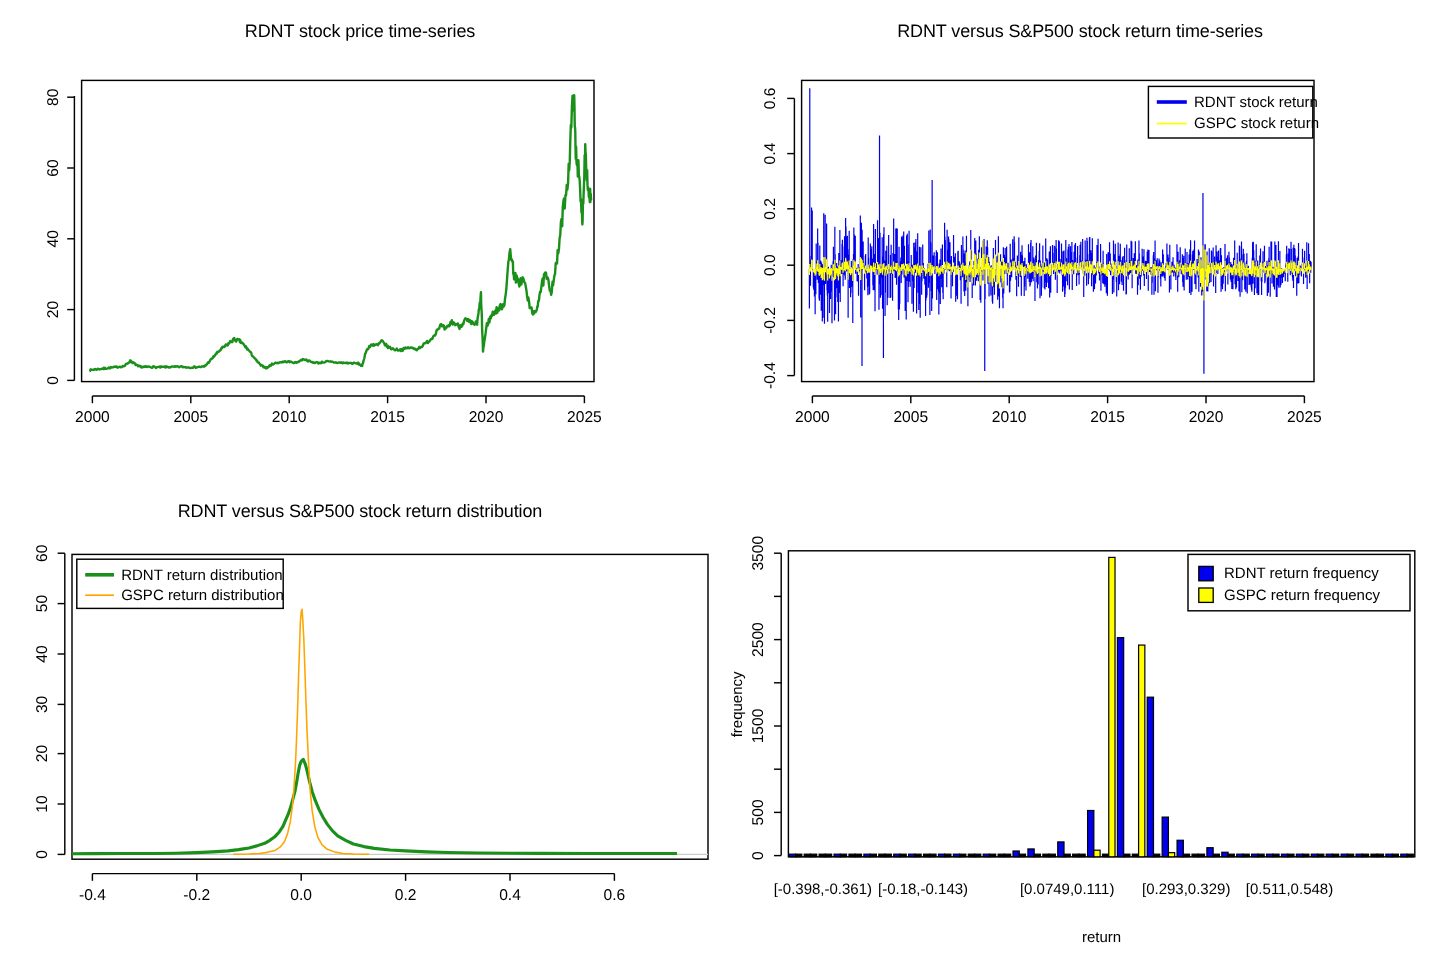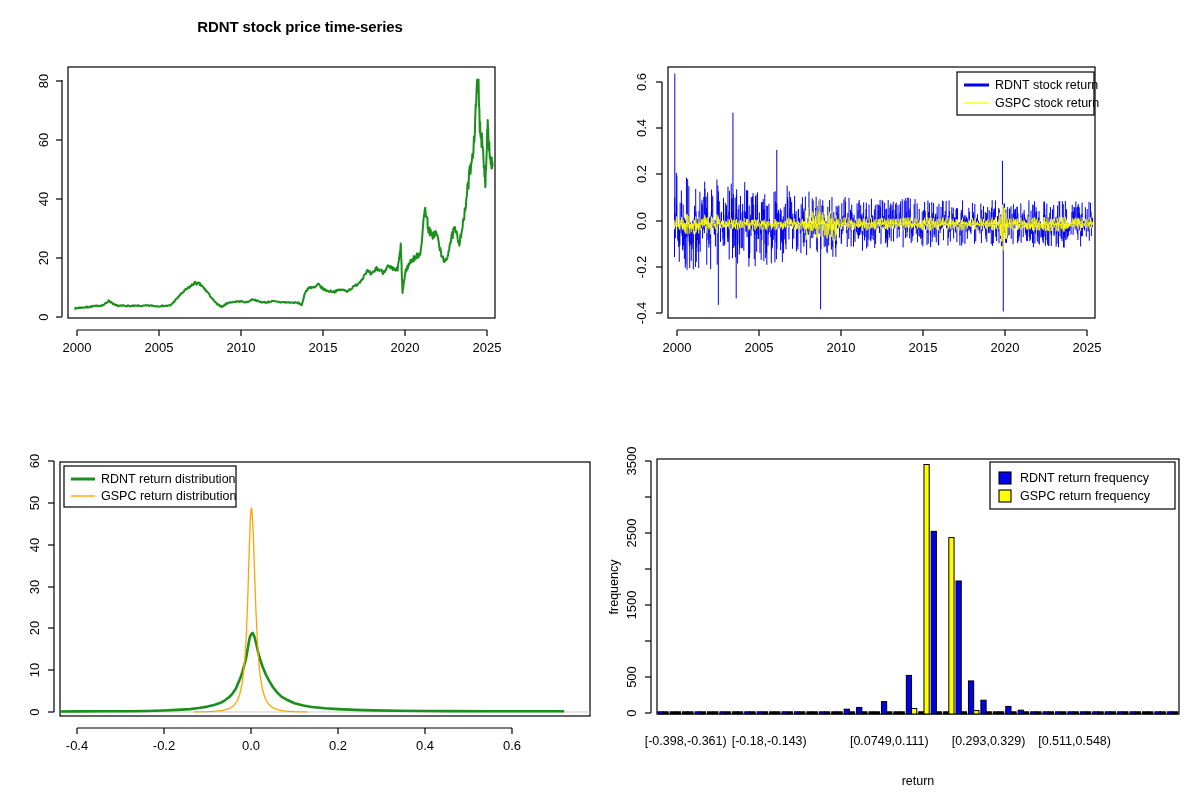--- a/index.html
+++ b/index.html
@@ -10,21 +10,21 @@
   }
   .grid{
     width:1200px;height:800px;
     display:grid;
     grid-template-columns:600px 600px;
     grid-template-rows:400px 400px;
   }
   .panel{position:relative;width:600px;height:400px;overflow:hidden;}
   .ptitle{
     position:absolute;left:0;right:0;top:18px;
-    text-align:center;font-weight:bold;font-size:15px;
+    text-align:center;font-weight:normal;font-size:15px;
     letter-spacing:-0.1px;
   }
   .plotsvg{position:absolute;left:0;top:0;}
   text{font-family:"Liberation Sans","DejaVu Sans",sans-serif;}
   .tick{font-size:13px;fill:#000;}
   .axlab{font-size:12.5px;fill:#000;}
   .leg{font-size:12.5px;fill:#000;}
   .binlab{font-size:12.5px;fill:#000;}
 </style>
 </head>
@@ -66,20 +66,21 @@
         <text class="tick" x="323" y="352" text-anchor="middle">2015</text>
         <text class="tick" x="405" y="352" text-anchor="middle">2020</text>
         <text class="tick" x="487" y="352" text-anchor="middle">2025</text>
       </g>
 
       <polyline id="price-line" fill="none" stroke="#1a8f1a" stroke-width="2" stroke-linejoin="round" points="74.5,309.2 75.0,309.1 75.6,307.7 76.1,308.0 76.7,308.2 77.2,308.2 77.7,308.1 78.3,308.3 78.8,307.8 79.4,307.4 80.1,308.0 80.8,308.1 81.5,307.2 82.3,307.5 83.0,307.9 83.7,307.6 84.4,307.6 85.1,307.2 85.9,307.5 86.4,306.5 86.9,307.4 87.5,306.5 88.0,307.4 88.6,307.4 89.1,307.3 89.6,307.1 90.2,306.7 90.7,306.3 91.5,307.1 92.2,305.9 92.9,306.3 93.6,306.1 94.3,306.0 95.1,305.5 95.8,305.9 96.5,305.4 97.2,305.4 97.9,306.4 98.7,306.1 99.4,305.8 100.1,305.6 100.8,306.1 101.6,305.9 102.3,304.9 103.0,305.3 103.7,305.1 104.3,304.6 104.8,303.5 105.3,303.3 105.9,302.9 106.4,302.9 107.0,302.4 107.5,302.2 108.0,301.7 108.6,300.2 109.0,301.2 109.3,301.6 109.7,301.3 110.0,301.9 110.4,302.5 110.8,301.9 111.1,301.8 111.5,302.6 111.8,302.4 112.2,302.9 112.6,302.9 112.9,304.2 113.3,303.9 113.6,304.0 114.0,304.0 114.4,304.2 114.7,304.6 115.1,305.2 115.6,304.7 116.2,304.8 116.7,305.4 117.2,305.1 117.8,306.3 118.3,305.7 118.9,306.0 119.4,305.5 120.0,305.8 120.5,305.5 121.0,305.2 121.6,305.7 122.1,305.3 122.7,305.8 123.2,305.5 123.7,305.3 124.3,305.5 124.8,305.8 125.5,306.0 126.3,306.4 127.0,306.4 127.7,305.2 128.4,305.4 129.2,305.8 129.9,306.7 130.6,305.9 131.3,306.0 132.0,305.8 132.8,305.4 133.5,306.3 134.2,305.3 134.9,305.8 135.6,305.5 136.4,305.7 137.1,305.4 137.8,306.3 138.5,305.2 139.3,305.8 140.0,305.8 140.7,306.3 141.4,306.0 142.1,306.2 142.9,305.4 143.6,305.4 144.3,305.5 145.0,305.6 145.8,305.1 146.5,305.6 147.2,305.4 147.9,305.1 148.6,305.7 149.4,306.0 150.1,305.5 150.8,305.2 151.5,305.2 152.2,306.1 153.0,305.7 153.7,305.9 154.4,305.9 155.1,306.4 155.9,306.3 156.6,306.1 157.3,306.2 158.0,306.5 158.7,306.7 159.5,306.5 160.2,306.6 160.9,306.5 161.6,305.4 162.3,305.3 163.1,306.5 163.8,306.3 164.5,306.0 165.2,305.8 166.0,305.5 166.7,305.9 167.4,305.9 168.1,305.3 168.8,305.4 169.6,305.2 170.3,305.5 170.8,304.6 171.4,304.6 171.9,303.8 172.4,303.6 173.0,302.7 173.5,301.8 174.1,302.2 174.6,301.4 175.2,300.0 175.7,299.4 176.2,298.9 176.8,298.8 177.3,298.3 177.9,296.9 178.4,297.2 178.9,296.5 179.5,295.7 180.0,294.5 180.6,294.7 181.1,293.2 181.7,293.4 182.2,293.1 182.7,292.8 183.3,291.9 183.8,291.9 184.4,290.2 184.9,290.3 185.4,289.0 186.0,288.9 186.5,289.3 187.1,289.1 187.6,288.1 188.1,287.1 188.7,287.6 189.2,287.0 189.8,287.8 190.3,286.0 190.9,286.3 191.4,285.3 191.9,284.2 192.5,285.0 193.0,284.8 193.6,285.0 194.1,282.8 194.6,282.2 195.2,281.7 195.7,283.7 196.3,284.0 196.8,284.7 197.3,282.9 197.9,282.4 198.4,282.9 199.0,282.9 199.5,282.7 199.9,285.1 200.2,283.3 200.6,285.6 201.0,285.2 201.3,285.9 201.7,285.4 202.0,285.6 202.4,286.3 202.8,286.4 203.3,287.3 203.8,287.9 204.4,289.3 204.9,288.6 205.5,290.0 206.0,291.3 206.5,290.7 207.1,291.8 207.6,292.2 208.2,293.0 208.7,293.2 209.3,293.8 209.8,295.9 210.3,296.7 210.9,297.2 211.4,297.6 212.0,298.5 212.5,298.6 213.0,299.2 213.6,300.3 214.1,300.4 214.7,301.8 215.2,302.1 215.7,302.1 216.3,303.1 216.8,303.5 217.4,304.7 217.9,304.2 218.5,304.4 219.0,304.8 219.5,306.1 220.1,306.2 220.6,305.6 221.2,306.7 221.7,307.0 222.2,306.1 222.8,306.6 223.3,305.8 223.9,305.8 224.4,304.7 224.9,304.4 225.5,304.9 226.0,304.0 226.6,302.9 227.1,303.7 227.8,303.6 228.6,303.0 229.3,302.3 230.0,302.3 230.7,302.7 231.4,302.3 232.2,302.6 232.9,302.0 233.6,301.9 234.3,301.7 235.0,302.1 235.8,301.3 236.5,301.8 237.2,301.2 237.9,301.0 238.7,302.0 239.4,301.8 240.1,301.0 240.8,300.9 241.5,301.8 242.3,301.2 243.0,301.6 243.7,302.1 244.4,302.5 245.1,302.6 245.9,301.6 246.6,302.1 247.3,302.3 248.0,301.6 248.8,301.8 249.5,300.9 250.2,300.6 250.9,299.8 251.6,300.3 252.4,299.1 253.1,299.6 253.8,299.8 254.5,300.1 255.3,299.5 256.0,300.9 256.7,301.2 257.4,300.3 258.1,300.6 258.9,301.5 259.6,301.7 260.3,301.6 261.0,302.4 261.7,302.0 262.5,302.6 263.2,302.0 263.9,301.9 264.6,301.8 265.4,302.9 266.1,302.3 266.8,302.4 267.5,302.7 268.2,301.4 269.0,302.2 269.7,302.2 270.4,301.9 271.1,301.7 271.8,301.0 272.6,300.8 273.3,300.9 274.0,301.1 274.7,301.3 275.5,301.1 276.2,301.5 276.9,301.5 277.6,301.6 278.3,302.2 279.1,302.2 279.8,301.9 280.5,302.4 281.2,302.5 282.0,302.2 282.7,302.1 283.4,302.0 284.1,302.4 284.8,302.0 285.6,302.7 286.3,302.1 287.0,302.4 287.7,302.5 288.4,302.6 289.2,302.1 289.9,303.0 290.6,302.5 291.3,302.5 292.1,302.4 292.8,302.5 293.5,303.2 294.2,302.8 294.9,302.1 295.7,302.5 296.4,302.8 297.1,302.6 297.8,303.1 298.5,302.2 298.9,303.7 299.3,303.0 299.6,303.7 300.0,304.2 300.4,304.1 300.7,304.7 301.1,304.1 301.4,304.1 301.8,305.0 302.2,303.0 302.5,302.7 302.9,300.8 303.2,299.8 303.6,298.6 304.0,296.3 304.3,294.8 304.7,294.3 305.0,293.3 305.6,291.8 306.1,290.8 306.7,291.0 307.2,289.9 307.7,288.4 308.3,289.2 308.8,288.0 309.4,287.1 309.9,287.5 310.5,288.0 311.0,286.8 311.5,288.2 312.1,287.2 312.6,287.5 313.2,287.1 313.7,286.8 314.2,287.1 314.8,287.6 315.1,286.7 315.5,286.9 315.9,286.0 316.2,285.9 316.6,285.5 316.9,285.2 317.3,284.6 317.7,283.9 318.0,283.6 318.6,283.7 319.1,284.3 319.7,285.3 320.2,286.0 320.7,287.7 321.3,287.9 321.8,286.6 322.4,289.0 322.9,287.9 323.4,290.1 324.0,288.8 324.5,289.5 325.1,289.1 325.6,290.6 326.1,291.0 326.7,290.9 327.2,290.3 327.8,290.7 328.5,291.4 329.2,291.9 329.9,291.6 330.7,290.4 331.4,292.1 332.1,292.1 332.8,291.9 333.5,291.0 334.3,292.6 335.0,290.9 335.7,292.2 336.4,289.9 337.2,290.7 337.9,289.5 338.6,290.1 339.3,290.3 340.0,289.3 340.8,290.2 341.5,290.1 342.2,289.6 342.9,289.5 343.6,290.2 344.4,289.9 345.1,290.8 345.8,290.5 346.5,291.4 347.3,291.9 348.0,290.8 348.7,290.7 349.4,289.1 350.1,290.0 350.9,289.2 351.6,289.3 352.3,288.3 353.0,286.3 353.7,286.0 354.5,286.1 355.2,285.2 355.9,284.2 356.6,285.9 357.4,284.8 358.1,284.2 358.8,283.0 359.5,282.3 360.2,282.6 361.0,280.5 361.7,279.6 362.4,279.7 363.1,278.6 363.9,275.1 364.6,274.7 365.3,274.0 366.0,273.9 366.7,271.0 367.3,270.1 367.8,270.1 368.4,271.9 368.9,271.7 369.4,271.0 370.0,271.6 370.5,274.6 371.1,272.9 371.6,273.6 372.1,272.9 372.7,271.6 373.2,271.8 373.8,271.0 374.3,271.8 374.9,271.2 375.4,268.3 375.9,269.5 376.5,266.9 377.2,270.5 377.9,268.6 378.6,269.1 379.4,271.0 380.1,270.5 380.8,270.1 381.5,269.5 382.3,272.5 383.0,274.1 383.5,271.2 384.1,271.0 384.6,272.3 385.1,271.7 385.7,269.6 386.2,270.0 386.8,267.1 387.3,266.2 387.8,265.3 388.4,265.7 388.9,266.0 389.5,267.6 390.0,265.9 390.6,266.3 391.1,268.4 391.6,266.8 392.2,267.2 392.7,270.1 393.3,267.7 393.8,268.2 394.3,269.6 394.9,270.1 395.4,270.7 396.0,269.8 396.5,267.8 397.0,268.9 397.6,270.6 397.9,266.1 398.3,263.5 398.7,261.4 399.0,258.3 399.4,256.2 399.8,252.3 400.1,254.4 400.5,247.1 400.8,243.6 401.0,253.6 401.2,257.2 401.4,260.5 401.6,265.6 401.7,271.9 401.9,277.3 402.1,280.8 402.3,286.0 402.5,293.0 402.8,289.6 403.2,288.2 403.5,285.0 403.9,282.9 404.3,280.2 404.6,278.3 405.0,274.9 405.3,272.7 405.7,269.3 406.2,271.5 406.8,270.1 407.3,265.9 407.9,268.6 408.4,264.0 409.0,265.4 409.5,262.7 410.0,263.2 410.6,259.7 411.1,262.4 411.7,262.3 412.2,260.2 412.7,258.9 413.3,261.3 413.8,256.0 414.4,260.7 414.9,257.0 415.4,257.2 416.0,258.7 416.5,254.6 417.1,253.4 417.6,254.4 418.2,257.8 418.7,256.5 419.2,253.6 419.8,255.4 420.3,254.4 420.9,248.6 421.4,245.5 421.9,241.1 422.5,233.0 423.0,226.0 423.6,218.3 424.1,216.0 424.6,210.7 425.2,207.7 425.5,211.4 425.9,216.6 426.3,216.4 426.6,216.2 427.0,218.1 427.4,217.9 427.7,228.2 428.1,228.8 428.4,232.8 428.8,229.8 429.2,228.6 429.5,227.4 429.9,235.5 430.2,230.4 430.6,229.6 431.0,234.6 431.3,231.8 431.7,232.9 432.2,235.7 432.8,238.8 433.3,236.9 433.8,231.9 434.4,237.1 434.9,235.0 435.5,231.1 436.0,231.8 436.6,233.7 437.1,235.5 437.6,235.9 438.2,239.1 438.7,242.0 439.3,247.2 439.8,250.4 440.3,247.9 440.9,251.3 441.4,256.7 442.0,256.7 442.5,256.7 443.0,256.3 443.6,261.2 444.1,262.1 444.7,261.7 445.2,259.1 445.8,260.2 446.3,260.2 446.7,259.2 447.0,259.0 447.4,257.8 447.7,255.6 448.1,255.5 448.5,251.1 448.8,251.1 449.2,249.7 449.5,246.3 450.1,243.1 450.6,243.3 451.2,238.7 451.7,234.4 452.2,232.1 452.8,237.9 453.3,228.9 453.9,227.8 454.4,227.1 455.0,227.2 455.5,232.4 456.0,231.0 456.6,231.5 457.1,233.8 457.7,239.2 458.2,242.3 458.7,241.6 459.3,245.7 459.8,243.4 460.4,234.8 460.9,237.8 461.4,234.1 462.0,229.6 462.5,228.6 463.1,219.4 463.6,218.8 464.2,219.6 464.7,208.5 465.2,211.1 465.8,207.5 466.3,199.0 466.9,195.6 467.4,185.2 467.9,182.4 468.5,188.6 469.0,172.3 469.6,167.0 470.1,165.3 470.6,173.7 471.2,162.7 471.7,162.8 472.3,154.1 472.8,158.1 473.4,152.6 473.9,136.4 474.3,142.1 474.8,134.7 475.2,118.9 475.7,104.2 476.1,106.4 476.6,88.7 477.1,79.8 477.5,86.5 478.0,87.9 478.1,91.9 478.3,86.2 478.5,79.4 478.7,86.9 478.9,101.2 479.0,105.4 479.2,106.2 479.4,110.2 479.6,123.1 479.8,132.2 480.1,122.3 480.4,134.9 480.7,137.6 480.9,133.2 481.2,134.2 481.5,147.1 481.7,144.8 482.0,133.6 482.4,146.0 482.7,147.2 483.1,150.5 483.5,158.9 483.8,167.8 484.2,166.0 484.5,176.7 484.9,177.2 485.3,187.1 485.5,184.5 485.8,166.4 486.1,169.8 486.3,163.2 486.6,154.9 486.9,147.5 487.2,129.5 487.4,137.8 487.7,120.1 488.0,128.3 488.2,128.2 488.5,141.1 488.8,145.7 489.0,150.4 489.3,141.9 489.6,154.5 489.9,158.4 490.1,156.0 490.4,158.4 490.7,164.2 490.9,162.0 491.2,164.1 491.5,168.5 491.8,157.5 492.0,168.2 492.3,161.7 492.6,166.9"></polyline>
     </svg>
   </div>
 
   <div class="panel">
+    <div class="ptitle">RDNT versus S&amp;P500 stock return time-series</div>
     <svg class="plotsvg" width="600" height="400">
       <rect x="68" y="67" width="427" height="251" fill="none" stroke="#000" stroke-width="1.2"></rect>
       <g>
         <line x1="62" y1="82" x2="62" y2="313" stroke="#000" stroke-width="1.2"></line>
         <line x1="56" y1="313" x2="62" y2="313" stroke="#000" stroke-width="1.2"></line>
         <line x1="56" y1="267" x2="62" y2="267" stroke="#000" stroke-width="1.2"></line>
         <line x1="56" y1="221" x2="62" y2="221" stroke="#000" stroke-width="1.2"></line>
         <line x1="56" y1="174" x2="62" y2="174" stroke="#000" stroke-width="1.2"></line>
         <line x1="56" y1="128" x2="62" y2="128" stroke="#000" stroke-width="1.2"></line>
         <line x1="56" y1="82" x2="62" y2="82" stroke="#000" stroke-width="1.2"></line>
@@ -116,20 +117,21 @@
         <rect x="357" y="72" width="137" height="43" fill="#fff" stroke="#000" stroke-width="1.2"></rect>
         <line x1="364" y1="85" x2="389" y2="85" stroke="#0000ee" stroke-width="3"></line>
         <line x1="364" y1="103" x2="389" y2="103" stroke="#ffff00" stroke-width="1.4"></line>
         <text class="leg" x="395" y="89">RDNT stock return</text>
         <text class="leg" x="395" y="107">GSPC stock return</text>
       </g>
     </svg>
   </div>
 
   <div class="panel">
+    <div class="ptitle">RDNT versus S&amp;P500 stock return distribution</div>
     <svg class="plotsvg" width="600" height="400">
       <rect x="60" y="62" width="530" height="254" fill="none" stroke="#000" stroke-width="1.2"></rect>
       <g>
         <line x1="54" y1="61" x2="54" y2="312" stroke="#000" stroke-width="1.2"></line>
         <line x1="48" y1="312" x2="54" y2="312" stroke="#000" stroke-width="1.2"></line>
         <line x1="48" y1="270" x2="54" y2="270" stroke="#000" stroke-width="1.2"></line>
         <line x1="48" y1="228" x2="54" y2="228" stroke="#000" stroke-width="1.2"></line>
         <line x1="48" y1="187" x2="54" y2="187" stroke="#000" stroke-width="1.2"></line>
         <line x1="48" y1="145" x2="54" y2="145" stroke="#000" stroke-width="1.2"></line>
         <line x1="48" y1="103" x2="54" y2="103" stroke="#000" stroke-width="1.2"></line>

